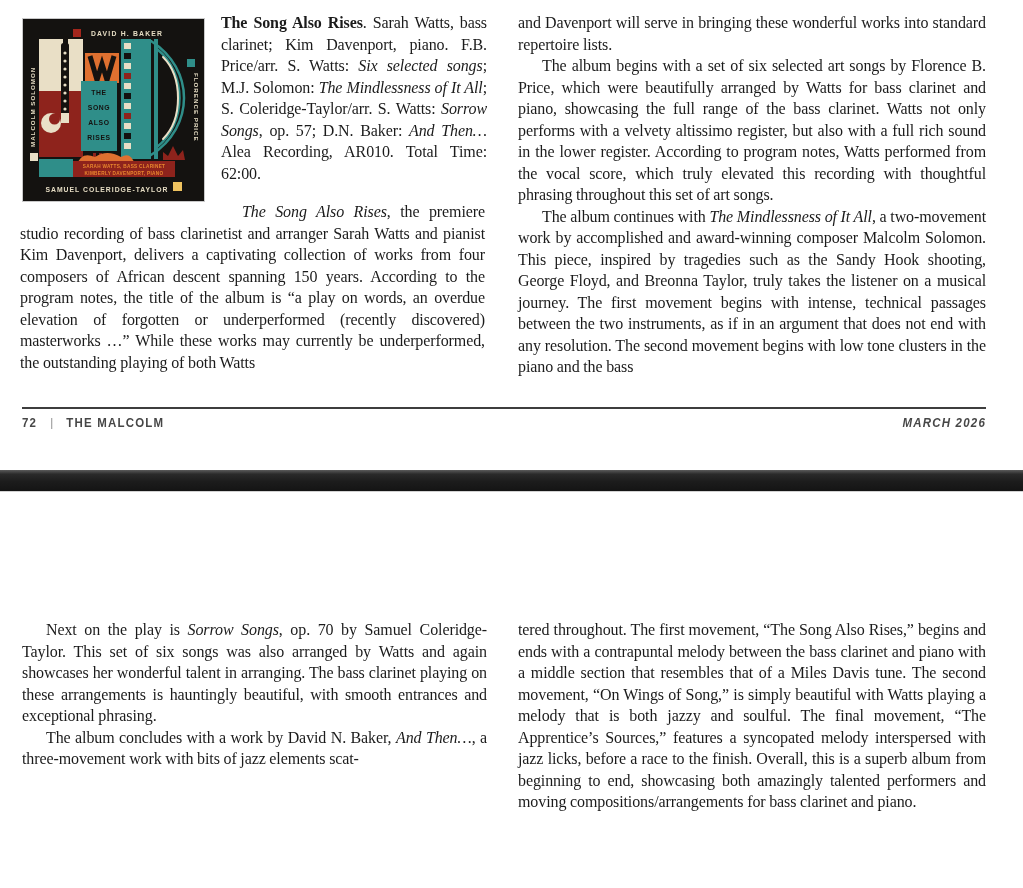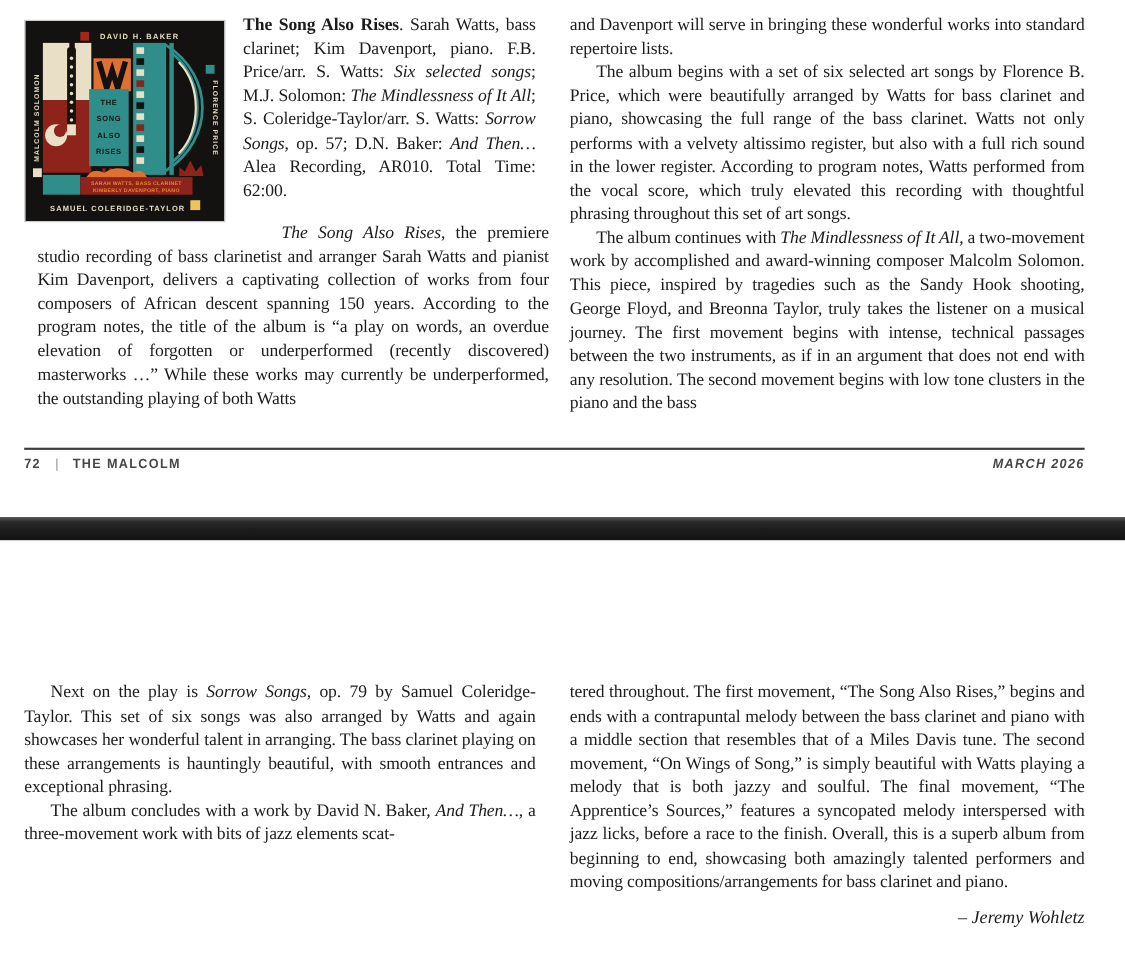--- a/index.html
+++ b/index.html
@@ -4,21 +4,21 @@
 <style>
   html,body{margin:0;padding:0;background:#fff;}
   .page{position:relative;width:1023px;height:888px;background:#ffffff;overflow:hidden;
         font-family:"Liberation Serif","DejaVu Serif",serif;color:#1b1b1b;}
   .abs{position:absolute;}
   
   .jp{margin:0;text-align:justify;font-size:16px;line-height:21.5px;letter-spacing:-0.1px;
       word-spacing:-0.2px;}
   .ind{text-indent:24px;}
   .citation{left:221px;top:12px;width:266px;}
-  .c1body{left:34px;top:201px;width:465px;}
+  .c1body{left:20px;top:201px;width:465px;}
   .c1body .jp{text-indent:222px;}
   .c2{left:518px;top:12px;width:468px;}
   .p2c1{left:22px;top:619px;width:465px;}
   .p2c2{left:518px;top:619px;width:468px;}
   .sig{margin:10px 0 0 0;text-align:right;font-size:16.5px;line-height:21.5px;}
   
   .cover{left:22px;top:18px;width:181px;height:182px;border:1px solid #c9c9c9;box-sizing:content-box;}
   
   .rule{left:22px;top:407px;width:964px;height:2px;background:#3e3e3e;}
   .footer{top:416px;font-family:"Liberation Sans","DejaVu Sans",sans-serif;font-weight:700;
@@ -132,22 +132,21 @@
 
   <div class="abs rule"></div>
   <div class="abs footer fl">
     <span>72</span><span class="sep">|</span><span>THE MALCOLM</span>
   </div>
   <div class="abs footer fr">MARCH 2026</div>
 
   <div class="abs band"></div>
 
   <div class="abs p2c1">
-    <p class="jp ind"><span>Next on the play is </span><span style="font-style: italic;">Sorrow Songs</span><span>, op. 79 by Samuel Coleridge-Taylor. This set of six songs was also arranged by Watts and again showcases her wonderful talent in arranging. The bass clarinet playing on these arrangements is hauntingly beautiful, with smooth entrances and exceptional phrasing.</span></p>
+    <p class="jp ind"><span>Next on the play is </span><span style="font-style: italic;">Sorrow Songs</span><span>, op. 70 by Samuel Coleridge-Taylor. This set of six songs was also arranged by Watts and again showcases her wonderful talent in arranging. The bass clarinet playing on these arrangements is hauntingly beautiful, with smooth entrances and exceptional phrasing.</span></p>
     <p class="jp ind"><span>The album concludes with a work by David N. Baker, </span><span style="font-style: italic;">And Then…</span><span>, a three-movement work with bits of jazz elements scat-</span></p>
   </div>
 
   <div class="abs p2c2">
     <p class="jp"><span>tered throughout. The first movement, “The Song Also Rises,” begins and ends with a contrapuntal melody between the bass clarinet and piano with a middle section that resembles that of a Miles Davis tune. The second movement, “On Wings of Song,” is simply beautiful with Watts playing a melody that is both jazzy and soulful. The final movement, “The Apprentice’s Sources,” features a syncopated melody interspersed with jazz licks, before a race to the finish. Overall, this is a superb album from beginning to end, showcasing both amazingly talented performers and moving compositions/arrangements for bass clarinet and piano.</span></p>
-    <p class="sig"><span style="font-style: italic;">– Jeremy Wohletz</span></p>
   </div>
 
 </div>
 
 </body></html>

